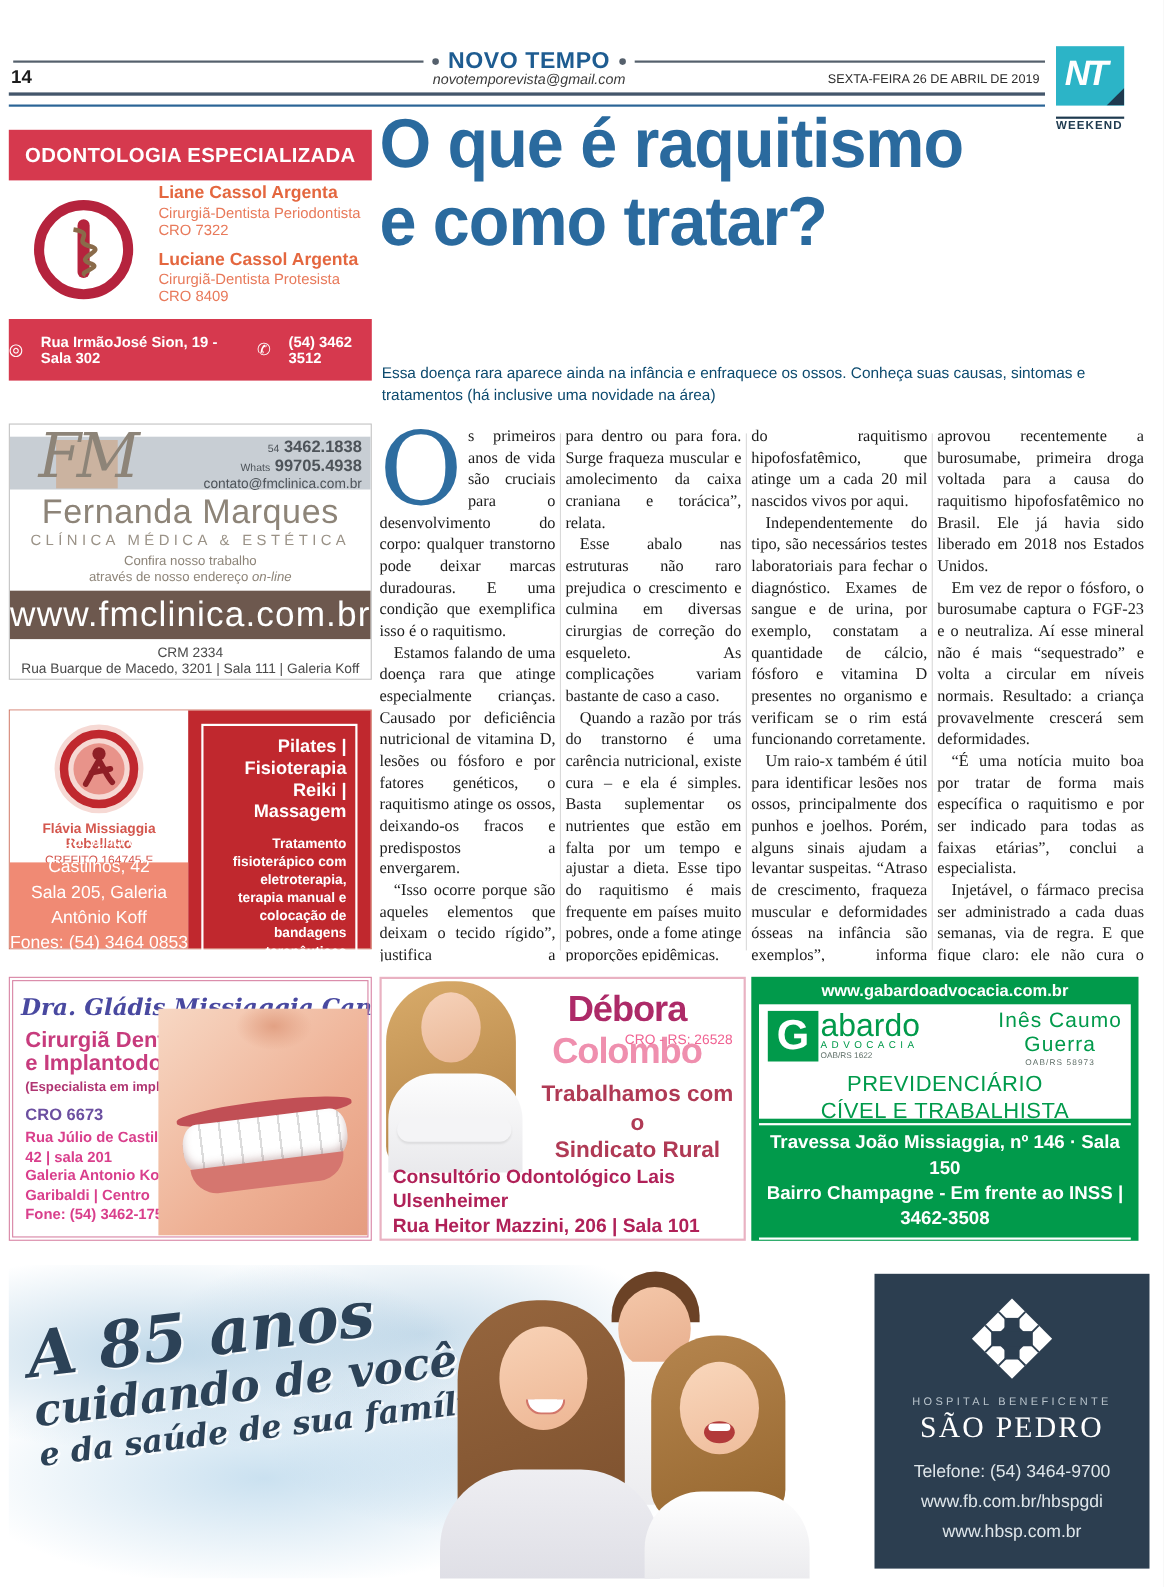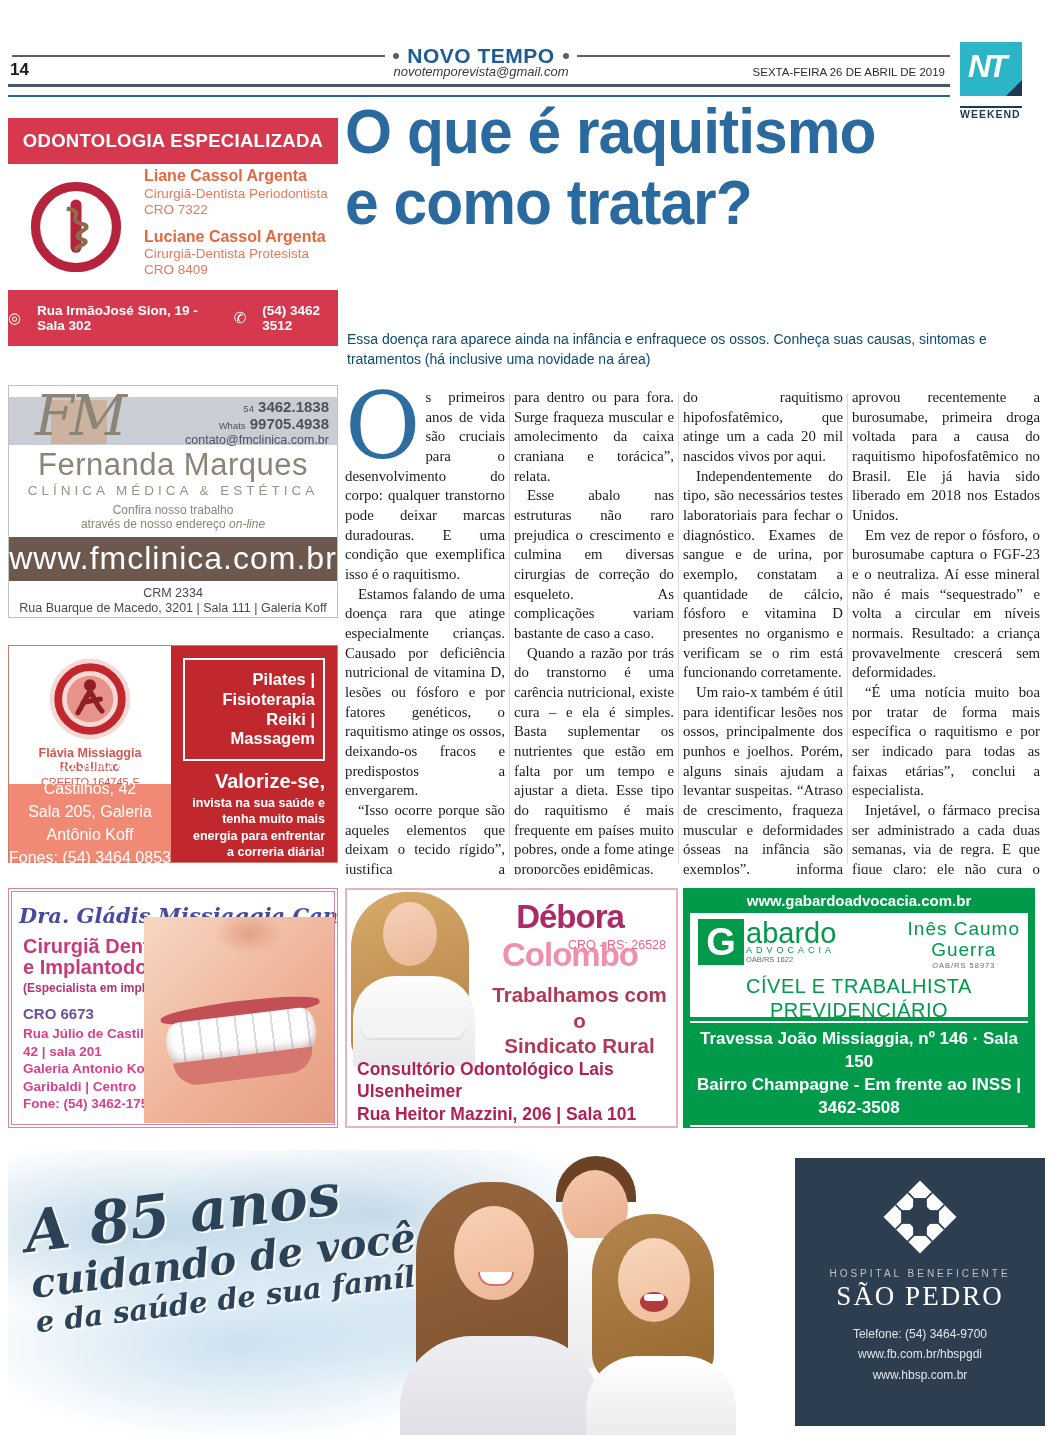--- a/index.html
+++ b/index.html
@@ -184,21 +184,21 @@
   .girl-mouth{position:absolute;left:280px;top:142px;width:28px;height:20px;border-radius:50%;background:#b23a3a;}
   .girl-teeth{position:absolute;left:284px;top:144px;width:20px;height:7px;border-radius:4px;background:#fff;}
   .girl-body{position:absolute;left:226px;top:206px;width:150px;height:80px;border-radius:52px 52px 0 0;
              background:linear-gradient(180deg,#ffffff,#ebebee);}
 
   .hsp-panel{position:absolute;left:787px;top:8px;width:250px;height:268px;background:#2c3e50;
              text-align:center;color:#e4eaee;}
   .hsp-logo{margin-top:16px;}
   .hsp-type{font-size:10px;letter-spacing:3px;color:#b9c4cc;margin-top:4px;}
   .hsp-name{font-family:"Liberation Serif",serif;font-size:27px;letter-spacing:2px;color:#fff;margin-top:2px;}
-  .hsp-contact{margin-top:12px;font-size:12px;line-height:1.7;color:#dfe6ea;}
+  .hsp-contact{margin-top:12px;font-size:16px;line-height:1.7;color:#dfe6ea;}
 </style>
 </head>
 <body>
 
 <div class="page">
 
   <div class="masthead-row">
     <div class="rule"></div>
     <div class="dot"></div>
     <div class="masthead">NOVO TEMPO</div>
@@ -285,20 +285,21 @@
         <div>Rua Júlio de Castilhos, 42</div>
         <div>Sala 205, Galeria Antônio Koff</div>
         <div>Fones: (54) 3464 0853</div>
         <div>(54) 9 9136 1057</div>
       </div>
     </div>
     <div class="pil-right">
       <div class="pil-box">
         <div class="pil-serv">Pilates | Fisioterapia</div>
         <div class="pil-serv">Reiki | Massagem</div>
+        <div class="pil-desc">Tratamento fisioterápico com eletroterapia, terapia manual e colocação de bandagens terapêuticas</div>
       </div>
       <div class="pil-val">Valorize-se,</div>
       <div class="pil-slogan">invista na sua saúde e tenha muito mais energia para enfrentar a correria diária!</div>
     </div>
   </div>
 
   <div class="ad ad-gladis">
     <div class="gla-script">Dra. Gládis Missiaggia Canal</div>
     <div class="gla-title">
       <div>Cirurgiã Dentista</div>
@@ -396,22 +397,22 @@
             <div class="gab-oab">OAB/RS 1622</div>
           </div>
         </div>
         <div class="gab-ines">
           <div>Inês Caumo</div>
           <div>Guerra</div>
           <div class="gab-oab">OAB/RS 58973</div>
         </div>
       </div>
       <div class="gab-areas">
+        <div>PREVIDENCIÁRIO</div>
         <div>CÍVEL E TRABALHISTA</div>
-        <div>PREVIDENCIÁRIO</div>
       </div>
     </div>
     <div class="gab-band">
       <div>Travessa João Missiaggia, nº 146 · Sala 150</div>
       <div>Bairro Champagne - Em frente ao INSS | 3462-3508</div>
     </div>
 
   </div>
 
   <div class="banner">

